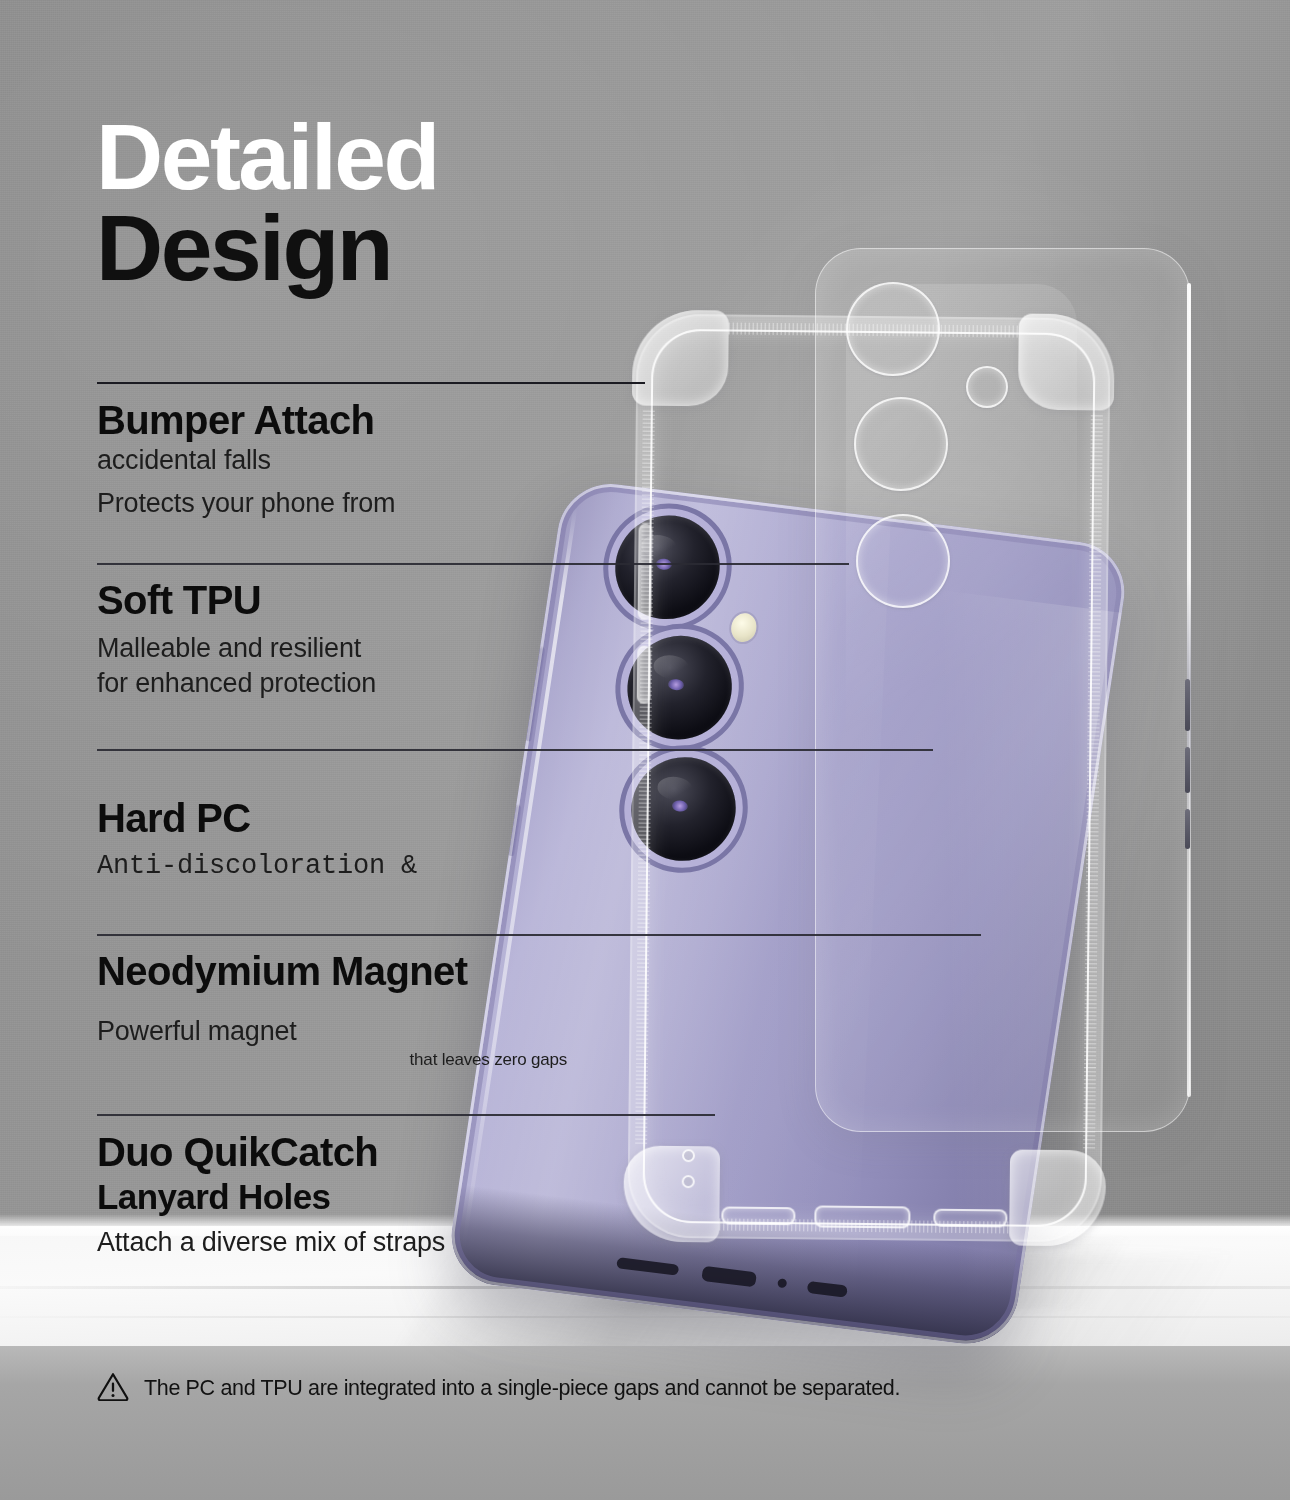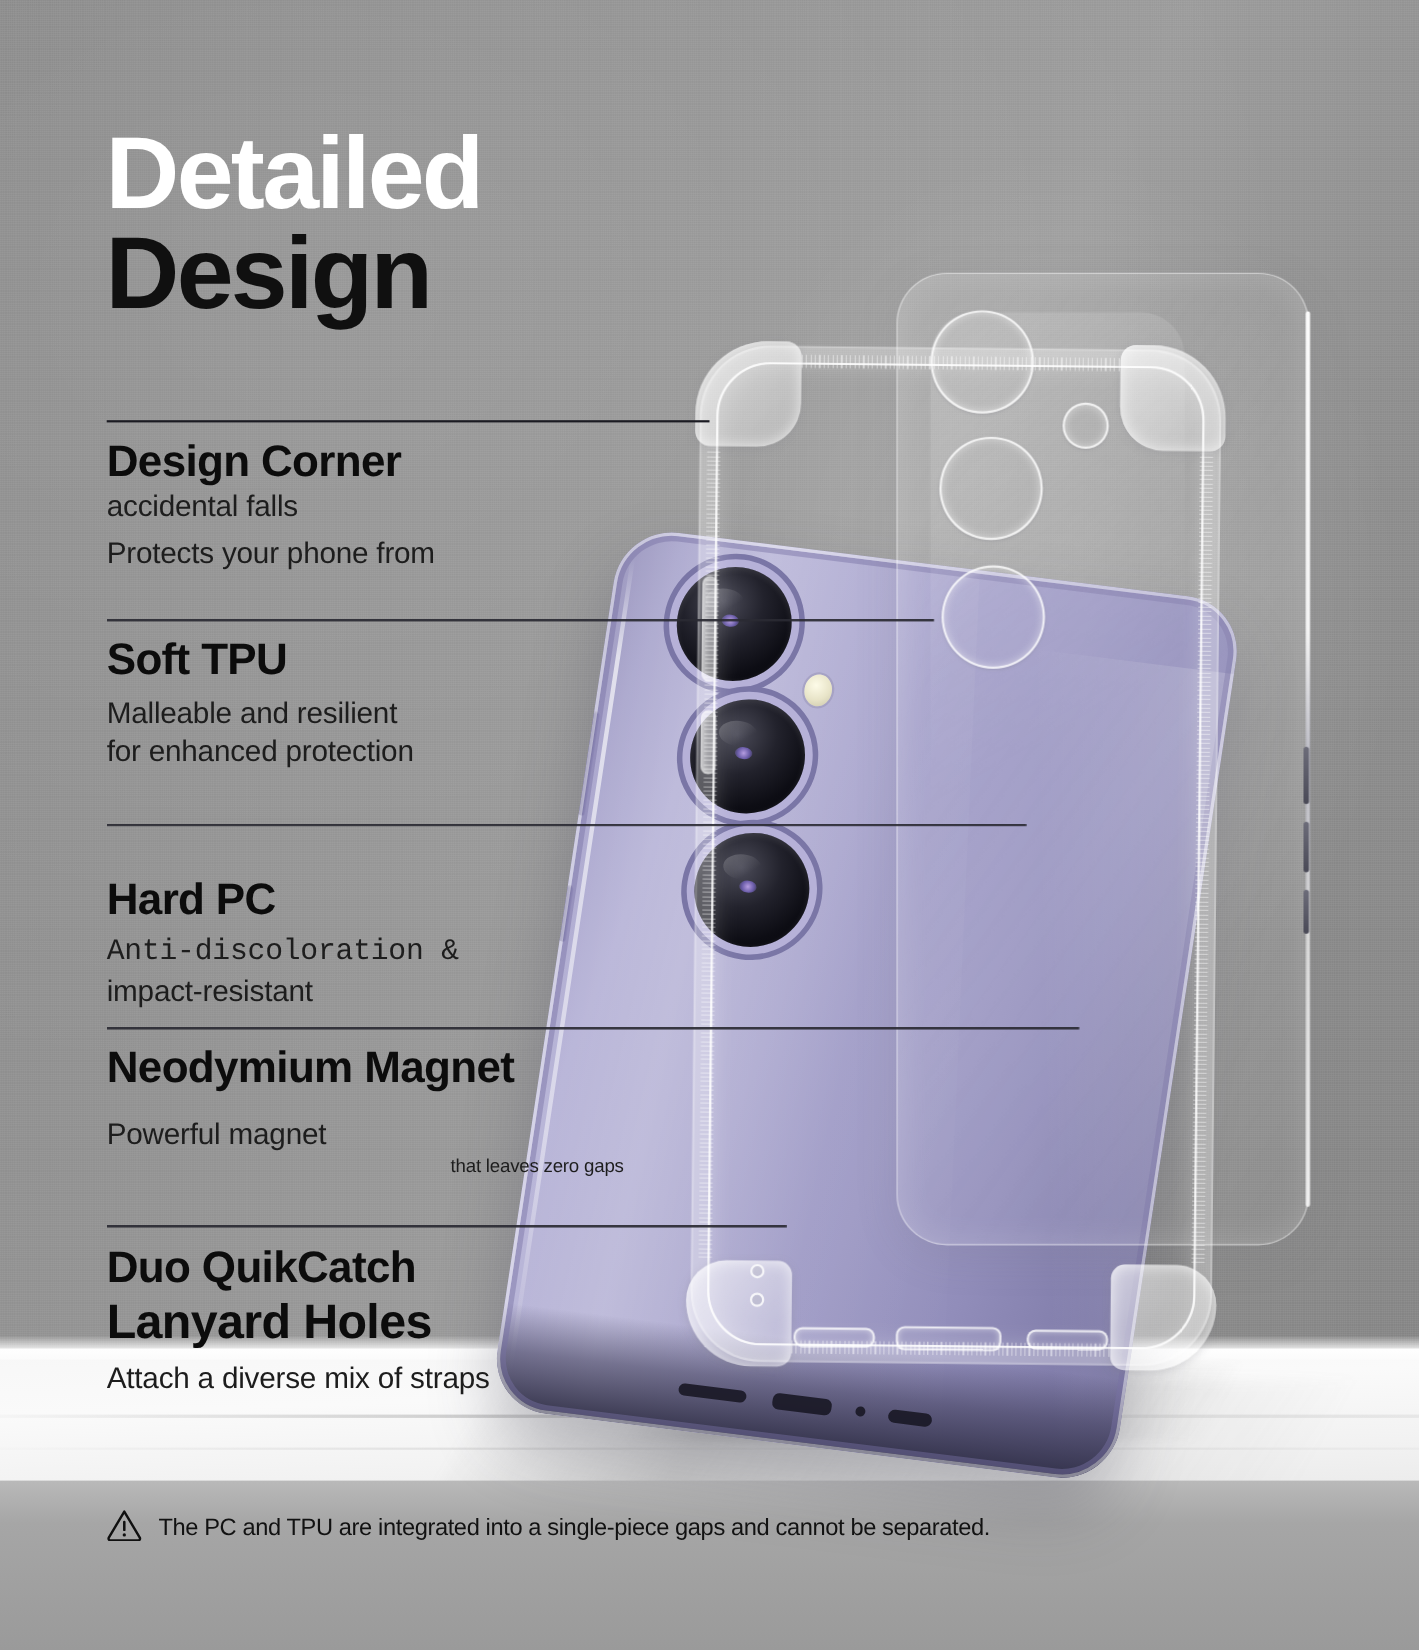--- a/index.html
+++ b/index.html
@@ -344,46 +344,45 @@
   <span class="l2">Design</span>
 </div>
 
 <div class="rule" style="top:382px; width:548px;"></div>
 <div class="rule soft" style="top:563px; width:752px;"></div>
 <div class="rule soft" style="top:749px; width:836px;"></div>
 <div class="rule soft" style="top:934px; width:884px;"></div>
 <div class="rule soft" style="top:1114px; width:618px;"></div>
 
 <div class="feature" style="top:398px;">
-  <div class="f-title" style="font-size:40px; line-height:1.12;">Design Corner</div>
+  <div class="f-title" style="font-size:40px; line-height:1.12;">Bumper Attach</div>
   <div class="f-desc" style="font-size:27px; line-height:1.32;">accidental falls</div>
   <div class="f-desc" style="font-size:27px; line-height:1.32; margin-top:8px;">Protects your phone from</div>
 </div>
 
 <div class="feature" style="top:578px;">
   <div class="f-title" style="font-size:40px; line-height:1.12;">Soft TPU</div>
   <div class="f-desc" style="font-size:27px; line-height:1.32; margin-top:8px;">Malleable and resilient</div>
   <div class="f-desc" style="font-size:27px; line-height:1.32;">for enhanced protection</div>
 </div>
 
 <div class="feature" style="top:764px;margin-top:32px;">
   <div class="f-title" style="font-size:40px; line-height:1.12;">Hard PC</div>
   <div class="f-desc" style="font-size:27px; line-height:1.32; margin-top:8px;font-family:Liberation Mono, monospace;">Anti-discoloration &amp;</div>
-  <div class="f-desc" style="font-size:27px; line-height:1.32;">impact-resistant</div>
 </div>
 
 <div class="feature" style="top:949px;">
   <div class="f-title" style="font-size:40px; line-height:1.12;">Neodymium Magnet</div>
   <div class="f-desc" style="font-size:27px; line-height:1.32; margin-top:20px;">Powerful magnet</div>
   <div class="f-desc" style="font-size:17px; line-height:1.32;text-align:right;">that leaves zero gaps</div>
 </div>
 
 <div class="feature" style="top:1129px;">
   <div class="f-title" style="font-size:40px; line-height:1.18;">Duo QuikCatch</div>
-  <div class="f-title" style="font-size:44px; line-height:1.18;">Lanyard Holes</div>
+  <div class="f-title" style="font-size:35px; line-height:1.18;">Lanyard Holes</div>
   <div class="f-desc" style="font-size:27px; line-height:1.32; margin-top:8px; width:520px;">Attach a diverse mix of straps</div>
 </div>
 
 <div id="note">
   <span style="display:block;">
     <svg width="34" height="30" viewBox="0 0 34 30" aria-hidden="true">
       <path d="M17 3.2 L31.2 27.0 A1.8 1.8 0 0 1 29.6 29.4 L4.4 29.4 A1.8 1.8 0 0 1 2.8 27.0 Z" fill="none" stroke="#101010" stroke-width="2.2" stroke-linejoin="round"></path>
       <rect x="15.85" y="11.6" width="2.3" height="9.3" rx="1.1" fill="#101010"></rect>
       <circle cx="17" cy="24.4" r="1.5" fill="#101010"></circle>
     </svg>

